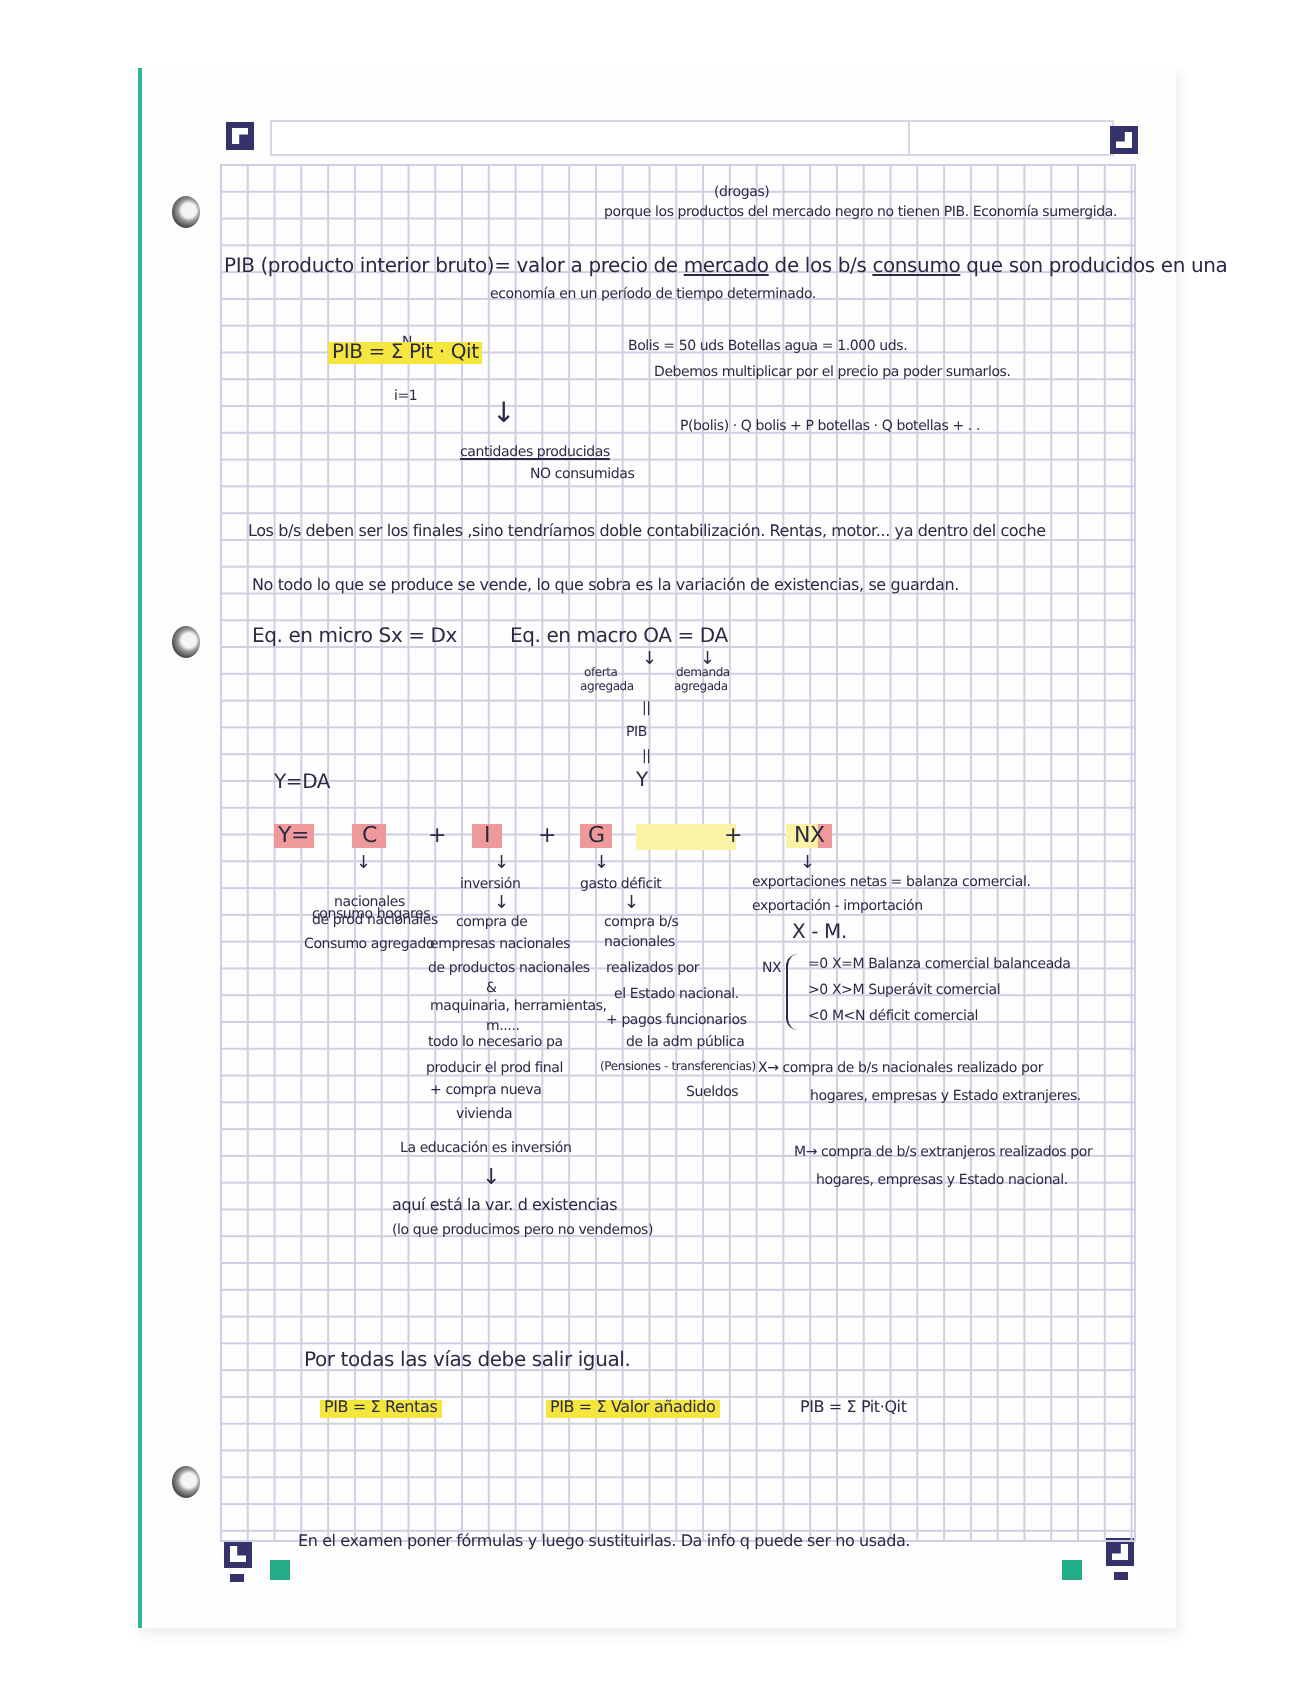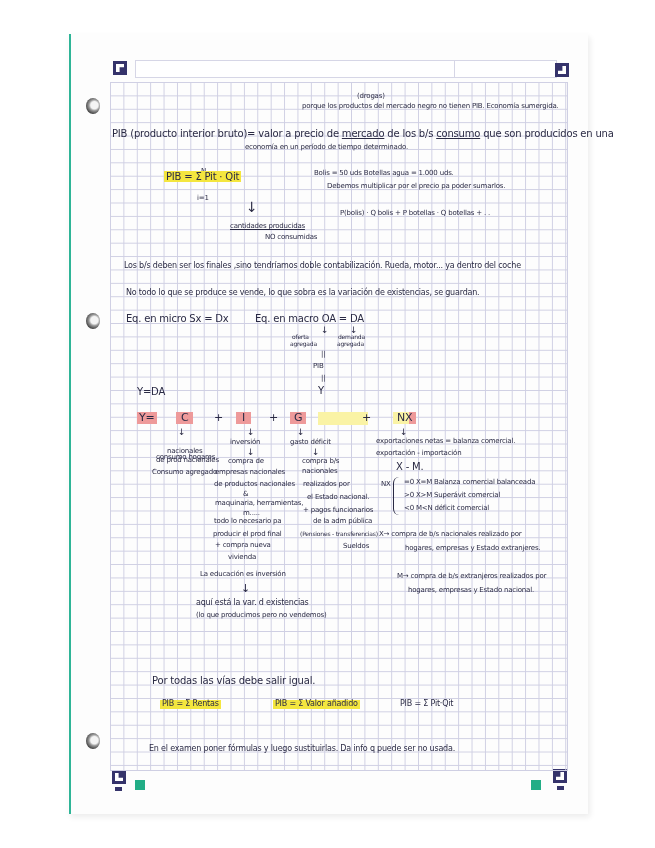--- a/index.html
+++ b/index.html
@@ -100,21 +100,21 @@
 <div class="hw md hl-y" style="left:164px;top:171px;">PIB = Σ  Pit · Qit</div>
 <div class="hw sm" style="left:197px;top:195px;">i=1</div>
 <div class="arrow" style="left:246px;top:200px;font-size:14px;">↓</div>
 <div class="hw sm u" style="left:230px;top:223px;">cantidades producidas</div>
 <div class="hw sm" style="left:245px;top:234px;margin-left:20px;">NO consumidas</div>
 
 <div class="hw sm" style="left:314px;top:170px;">Bolis = 50 uds     Botellas agua = 1.000 uds.</div>
 <div class="hw sm" style="left:327px;top:183px;">Debemos multiplicar por el precio pa poder sumarlos.</div>
 <div class="hw sm" style="left:340px;top:210px;">P(bolis) · Q bolis + P botellas · Q botellas + . .</div>
 
-<div class="hw sm" style="left:124px;top:262px;font-size:8px;">Los b/s deben ser los finales ,sino tendríamos doble contabilización.   Rueda, motor... ya dentro del coche</div>
+<div class="hw sm" style="left:124px;top:262px;font-size:8px;">Los b/s deben ser los finales ,sino tendríamos doble contabilización.   Rentas, motor... ya dentro del coche</div>
 <div class="hw sm" style="left:126px;top:289px;font-size:8px;">No todo lo que se produce se vende, lo que sobra es la variación de existencias, se guardan.</div>
 
 <div class="hw md" style="left:126px;top:313px;">Eq. en micro  Sx = Dx</div>
 <div class="hw md" style="left:255px;top:313px;">Eq. en macro  OA = DA</div>
 <div class="arrow" style="left:321px;top:326px;font-size:9px;">↓</div>
 <div class="arrow" style="left:350px;top:326px;font-size:9px;">↓</div>
 <div class="hw sm" style="left:292px;top:334px;font-size:6px;">oferta</div>
 <div class="hw sm" style="left:290px;top:341px;font-size:6px;">agregada</div>
 <div class="hw sm" style="left:338px;top:334px;font-size:6px;">demanda</div>
 <div class="hw sm" style="left:337px;top:341px;font-size:6px;">agregada</div>
@@ -185,13 +185,13 @@
 <div class="hw sm" style="left:200px;top:571px;">La educación es inversión</div>
 <div class="arrow" style="left:241px;top:583px;font-size:11px;">↓</div>
 <div class="hw sm" style="left:196px;top:599px;font-size:8px;">aquí está la var. d existencias</div>
 <div class="hw sm" style="left:196px;top:612px;">(lo que producimos pero no vendemos)</div>
 
 <div class="hw md" style="left:152px;top:675px;">Por todas las vías debe salir igual.</div>
 <div class="hw sm hl-y" style="left:160px;top:700px;font-size:8px;">PIB = Σ Rentas</div>
 <div class="hw sm hl-y" style="left:273px;top:700px;font-size:8px;">PIB = Σ Valor añadido</div>
 <div class="hw sm" style="left:400px;top:700px;font-size:8px;">PIB = Σ Pit·Qit</div>
 
-<div class="hw sm" style="left:149px;top:745px;font-size:8px;text-align:center;">En el examen poner fórmulas y luego sustituirlas. Da info q puede ser no usada.</div>
+<div class="hw sm" style="left:149px;top:767px;font-size:8px;text-align:center;">En el examen poner fórmulas y luego sustituirlas. Da info q puede ser no usada.</div>
 
 </body></html>

